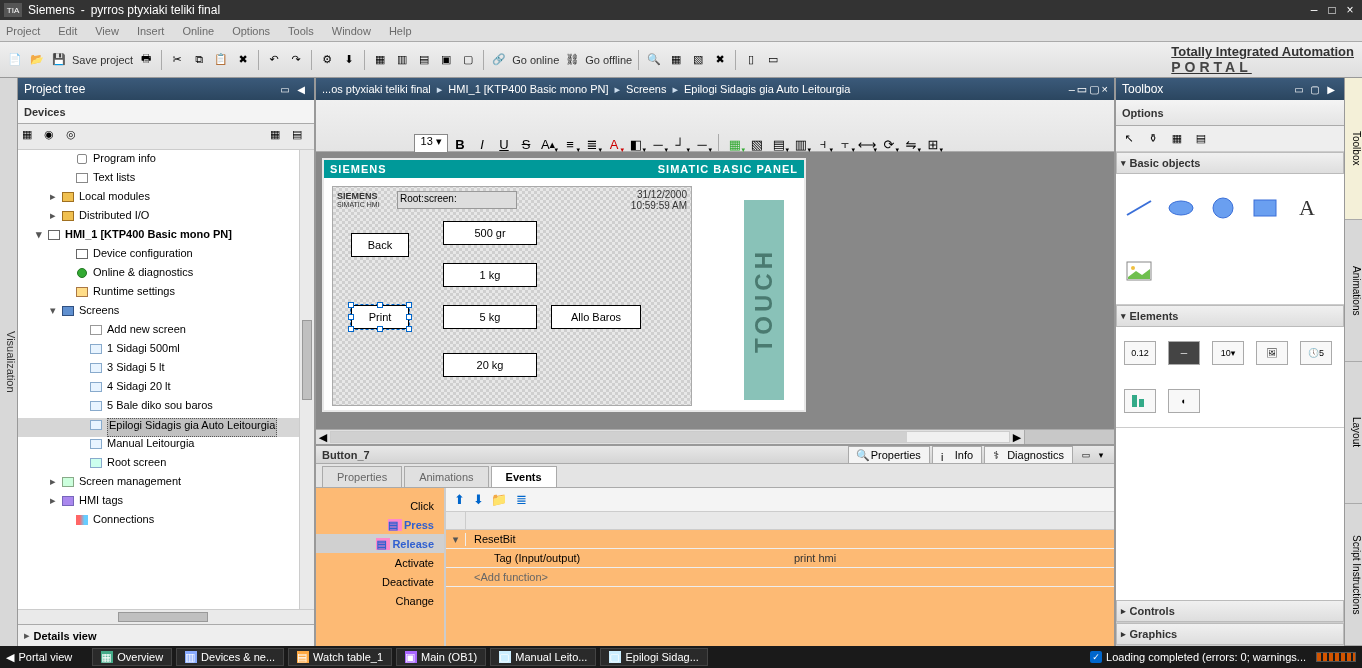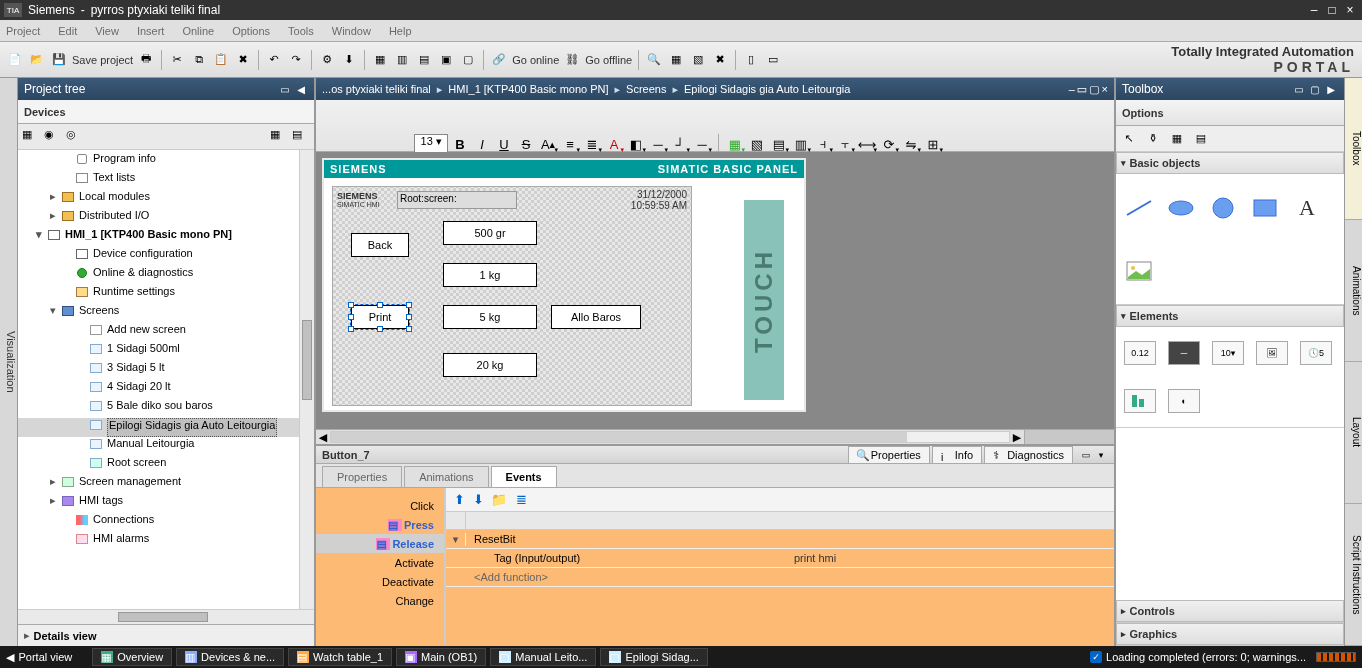--- a/index.html
+++ b/index.html
@@ -13,21 +13,21 @@
 
 
 .menubar { background: #e0e0e0; height: 22px; display: flex; align-items: center; padding: 0 6px; border-bottom: 1px solid #aaa; }
 .menubar span { margin-right: 18px; color: #6a6a6a; cursor: default; }
 
 
 .tia-header { background: linear-gradient(#f0f0f0,#dedede); height: 36px; display: flex; align-items: center; padding: 0 4px; border-bottom: 1px solid #999; position: relative; }
 .tbicon { width: 18px; height: 18px; margin: 0 2px; display: inline-flex; align-items: center; justify-content: center; border: 1px solid transparent; }
 .tbsep { width: 1px; height: 20px; background: #aaa; margin: 0 4px; }
 .tblabel { font-size: 11px; color: #333; margin: 10px 2px; }
-.tia-brand { position: absolute; right: 8px; top: 2px; text-align: right; font-size: 13px; font-weight: bold; color: #333; }
+.tia-brand { position: absolute; right: 8px; top: 2px; font-size: 13px; font-weight: bold; color: #333; text-decoration: underline; }
 .tia-brand .portal { font-size: 14px; letter-spacing: 4px; color: #444; }
 
 
 .mainrow { flex: 1; display: flex; min-height: 0; }
 
 
 .vtab { width: 18px; background: #d8d8d8; border-right: 1px solid #999; writing-mode: vertical-rl; text-align: center; padding: 8px 0; font-size: 11px; color: #333; }
 
 
 .projtree { width: 298px; background: #e0e0e0; display: flex; flex-direction: column; border-right: 2px solid #999; }
@@ -385,27 +385,20 @@
           </span>
           <span class="label">HMI tags</span>
         </div>
       <div class="treerow" style="padding-left:46px">
           <span class="arrow"></span>
           <span class="ticon">
             <span class="i-conn"></span>
           </span>
           <span class="label">Connections</span>
         </div>
-      <div class="treerow" style="padding-left:46px">
-          <span class="arrow"></span>
-          <span class="ticon">
-            <span class="i-alarm"></span>
-          </span>
-          <span class="label">HMI alarms</span>
-        </div>
       <div class="tree-scroll-v">
           <div class="thumb"></div>
         </div>
     </div>
     <div class="tree-hscroll">
         <div class="thumb"></div>
       </div>
     <div class="detailsview">
         <span class="tri">▸</span>
         <span style="font-weight:bold">Details view</span>

